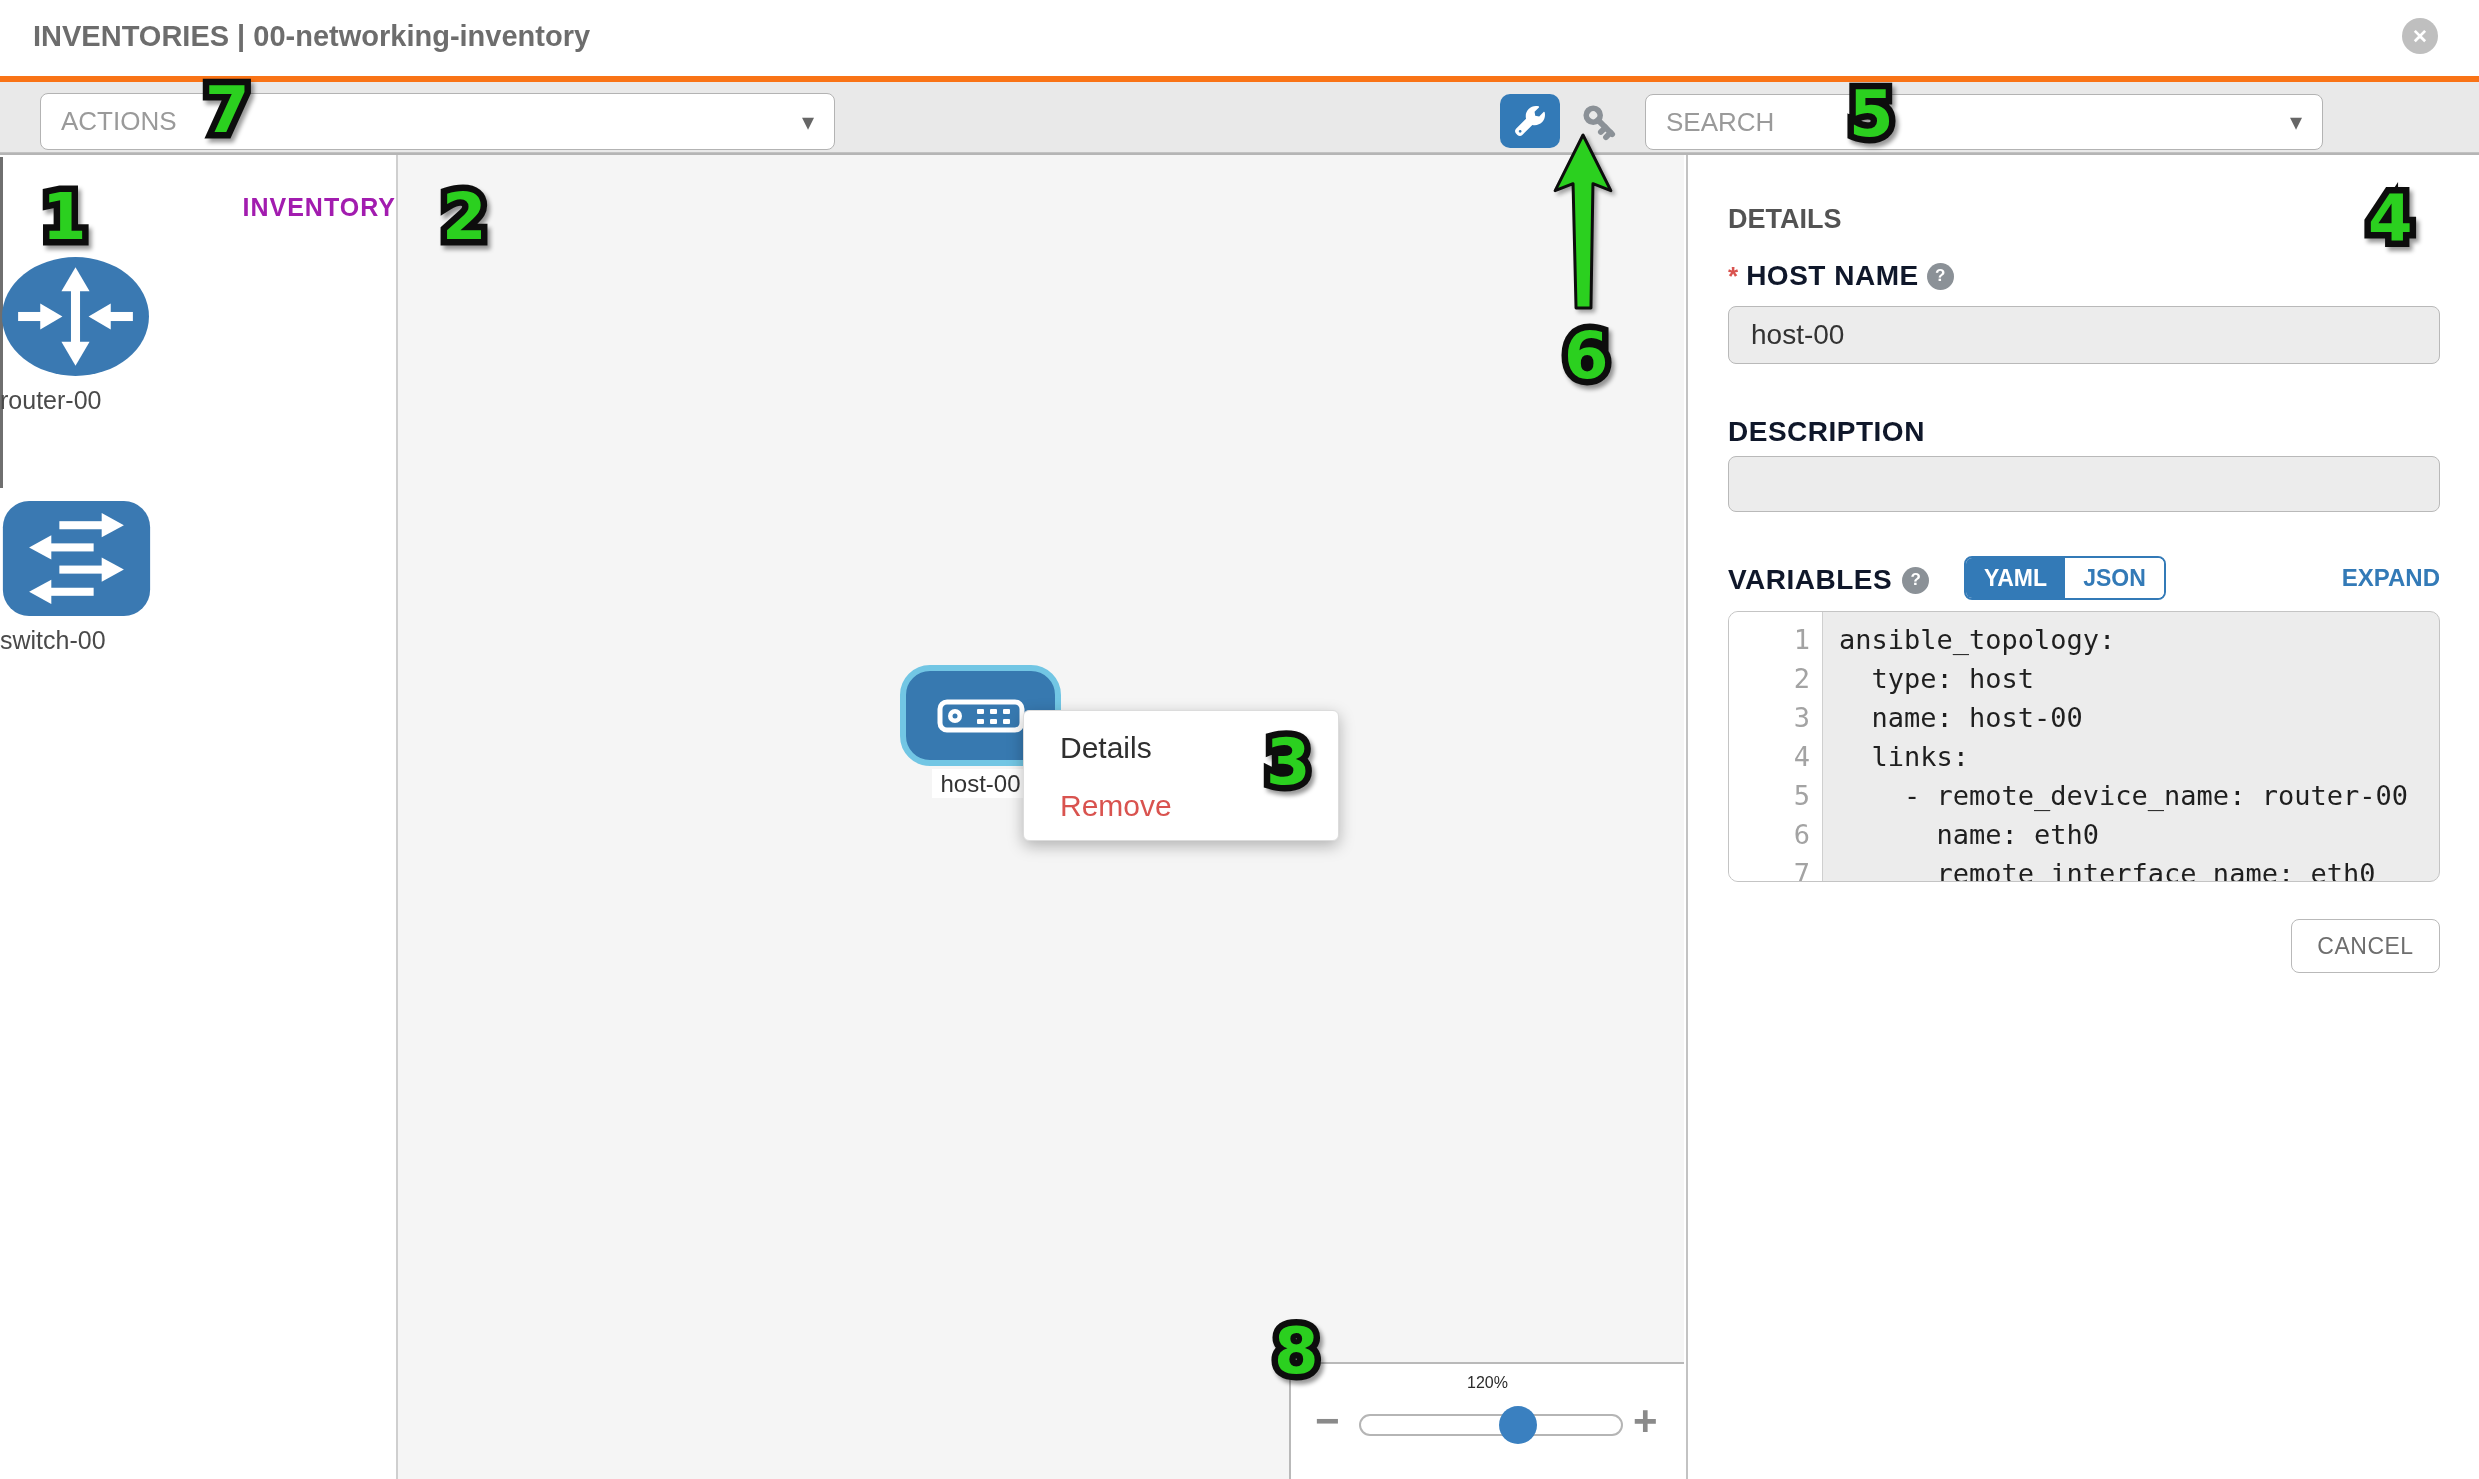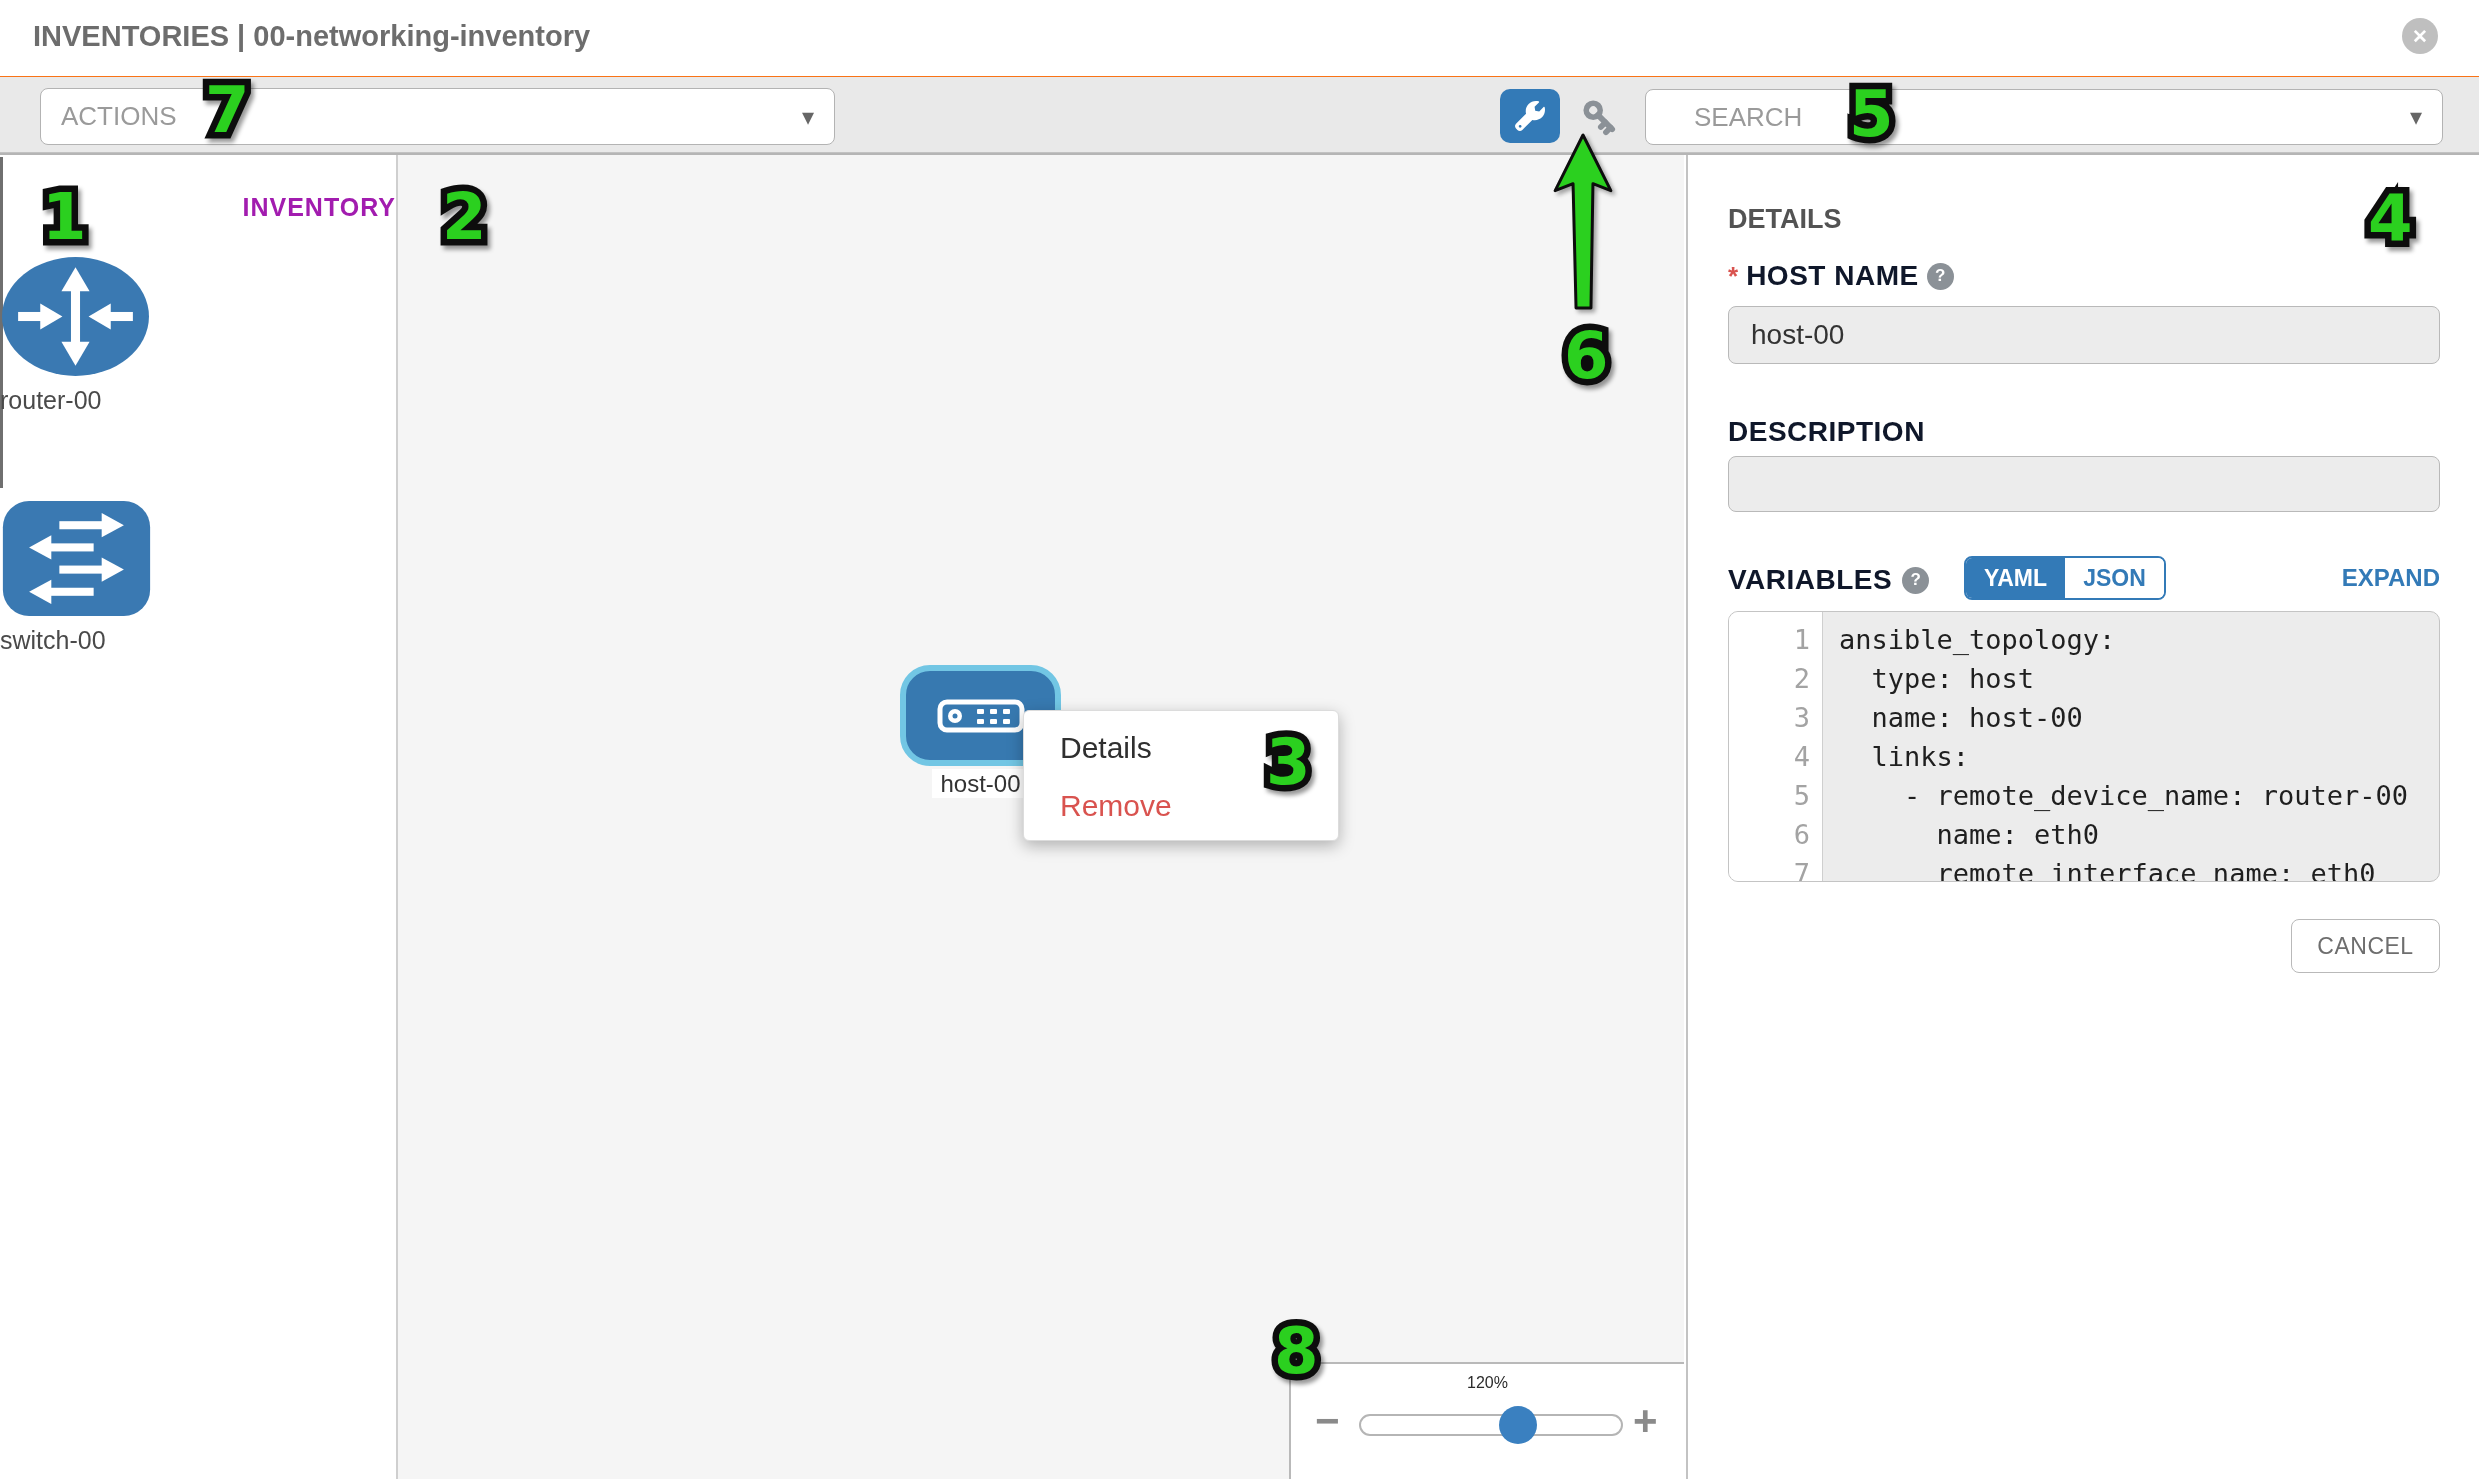--- a/index.html
+++ b/index.html
@@ -8,28 +8,28 @@
 
   
   .topbar{position:absolute;left:0;top:0;width:2480px;height:68px;background:#fff;}
   .page-title{position:absolute;left:33px;top:20px;font-size:29px;font-weight:bold;color:#6d6d6d;}
   .close-btn{position:absolute;right:42px;top:18px;width:36px;height:36px;border-radius:50%;
              background:#bfbfbf;color:#fff;font-size:19px;font-weight:bold;
              display:flex;align-items:center;justify-content:center;cursor:pointer;}
 
   
   .toolbar{position:absolute;left:0;top:76px;width:2480px;height:78px;background:#e9e9e9;
-           border-top:1px solid #f97316;border-bottom:2px solid #c2c2c2;box-sizing:border-box;}
+           border-top:6px solid #f97316;border-bottom:2px solid #c2c2c2;box-sizing:border-box;}
   .dropdown{position:absolute;top:11px;height:57px;background:#fff;border:1px solid #b3b3b3;
             border-radius:8px;box-sizing:border-box;display:flex;align-items:center;cursor:pointer;}
   .dropdown .dd-label{margin-left:20px;font-size:26px;color:#9a9a9a;}
   .dropdown .dd-caret{position:absolute;right:20px;top:50%;transform:translateY(-50%);
                       font-size:24px;color:#666;}
   .dd-actions{left:40px;width:795px;}
-  .dd-search{left:1645px;width:798px;top:12px;height:56px;padding-left:28px;}
+  .dd-search{left:1645px;width:678px;top:12px;height:56px;}
   .wrench-btn{position:absolute;left:1500px;top:12px;width:60px;height:54px;background:#337ab7;
               border-radius:10px;display:flex;align-items:center;justify-content:center;cursor:pointer;}
   .key-btn{position:absolute;left:1576px;top:16px;width:48px;height:48px;display:flex;
            align-items:center;justify-content:center;cursor:pointer;}
 
   
   .content{position:absolute;left:0;top:153px;width:2480px;height:1326px;border-top:2px solid #b5b5b5;box-sizing:content-box;}
   .sidebar{position:absolute;left:0;top:0;width:398px;height:1326px;background:#fff;
            border-right:2px solid #cfcfcf;box-sizing:border-box;}
   .edge-line{position:absolute;left:0;top:2px;width:3px;height:331px;background:#6f6f6f;}

